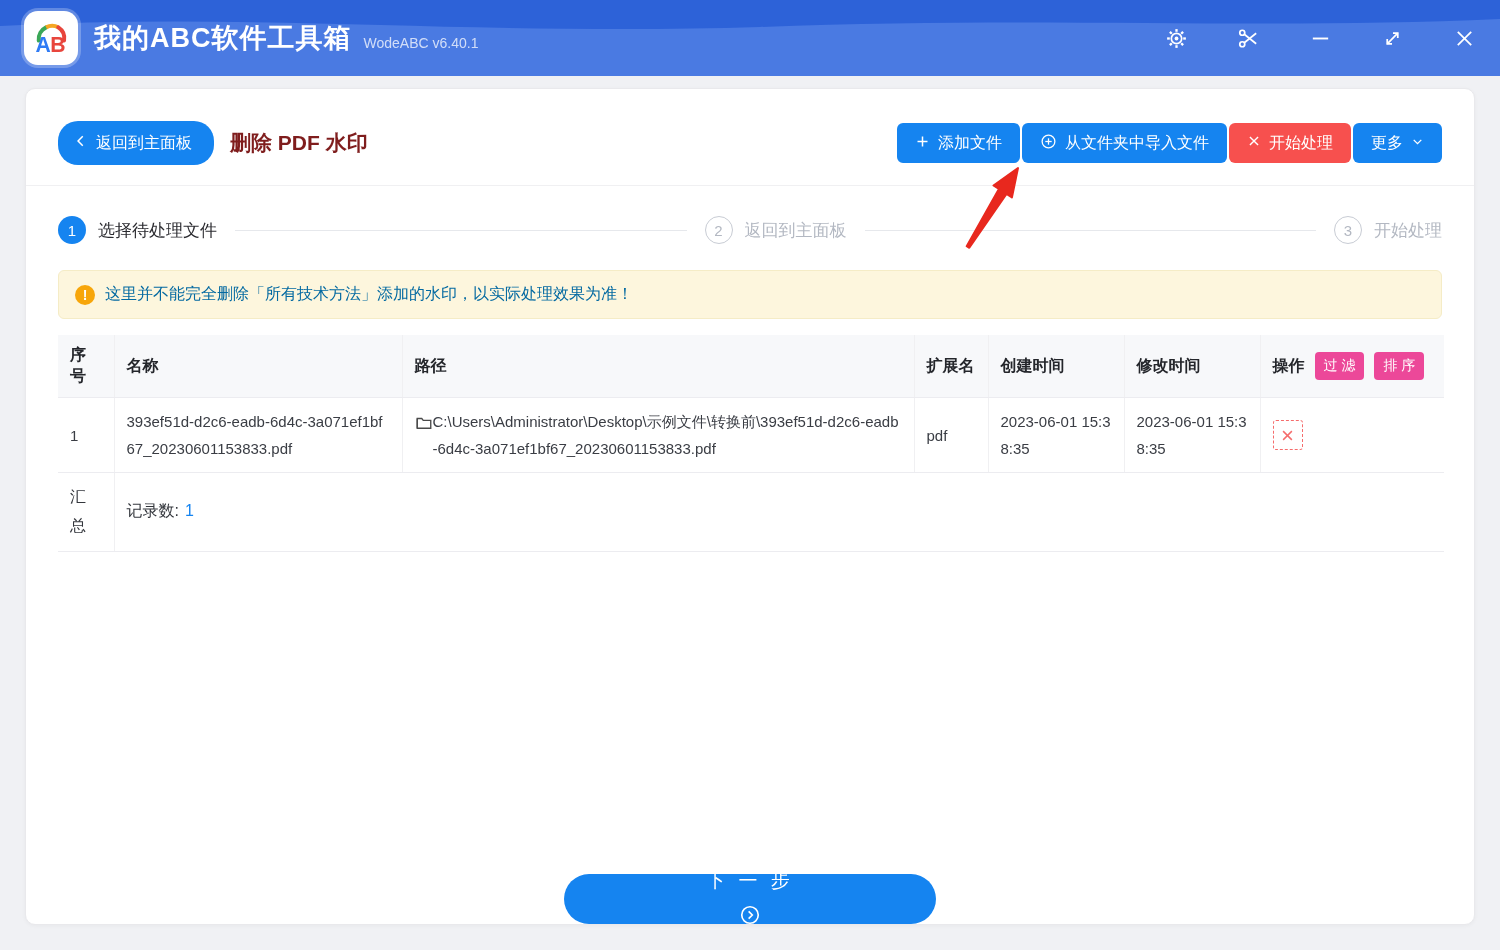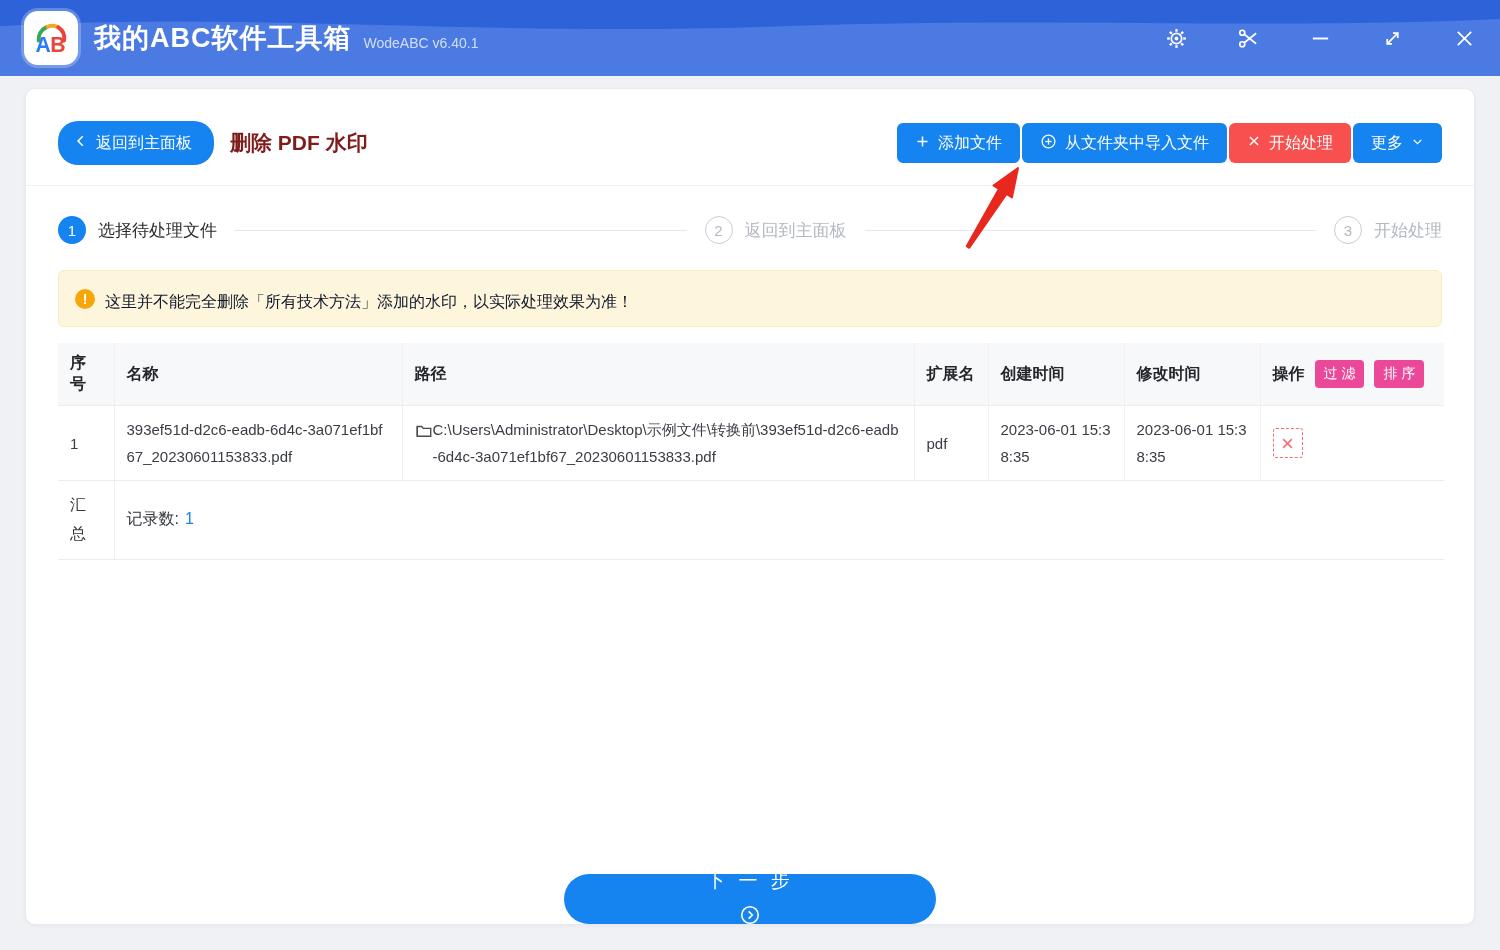--- a/index.html
+++ b/index.html
@@ -43,21 +43,21 @@
   .step-label { font-size:17px; }
   .step.active .step-label { color:#2b2b30; }
   .step.inactive .step-label { color:#b3b8c2; }
   .step-line { flex:1; height:1px; background:#e6e8ec; margin:0 18px; }
 
   
   .banner { margin:26px 32px 16px; background:#fdf6dd; border:1px solid #f5ecc6; border-radius:6px;
     padding:13px 16px; display:flex; align-items:center; gap:10px; }
   .banner-icon { width:20px; height:20px; border-radius:50%; background:#f7a60a; color:#fff;
     font-size:14px; font-weight:bold; display:flex; align-items:center; justify-content:center; flex:0 0 auto; }
-  .banner-text { font-size:16px; color:#0f172a;margin-top:8px; }
+  .banner-text { font-size:16px; color:#0369a1; }
 
   
   .file-table { width:1386px; margin:0 32px; border-collapse:collapse; table-layout:fixed; font-size:15px; }
   .file-table th, .file-table td { border-right:1px solid #f0f0f2; border-bottom:1px solid #ececf0;
     padding:10px 12px; text-align:left; vertical-align:middle; word-break:break-all; }
   .file-table th:last-child, .file-table td:last-child { border-right:none; }
   .file-table thead th { background:#f7f8fa; color:#24262b; font-weight:bold; height:52px; font-size:16px; }
   .file-table tbody td { color:#3a3d44; height:74px; line-height:1.8; }
   .file-table .sum-row td { height:50px; font-size:16px; color:#33363c; }
   .ops-head { display:flex; align-items:center; gap:10px; }

